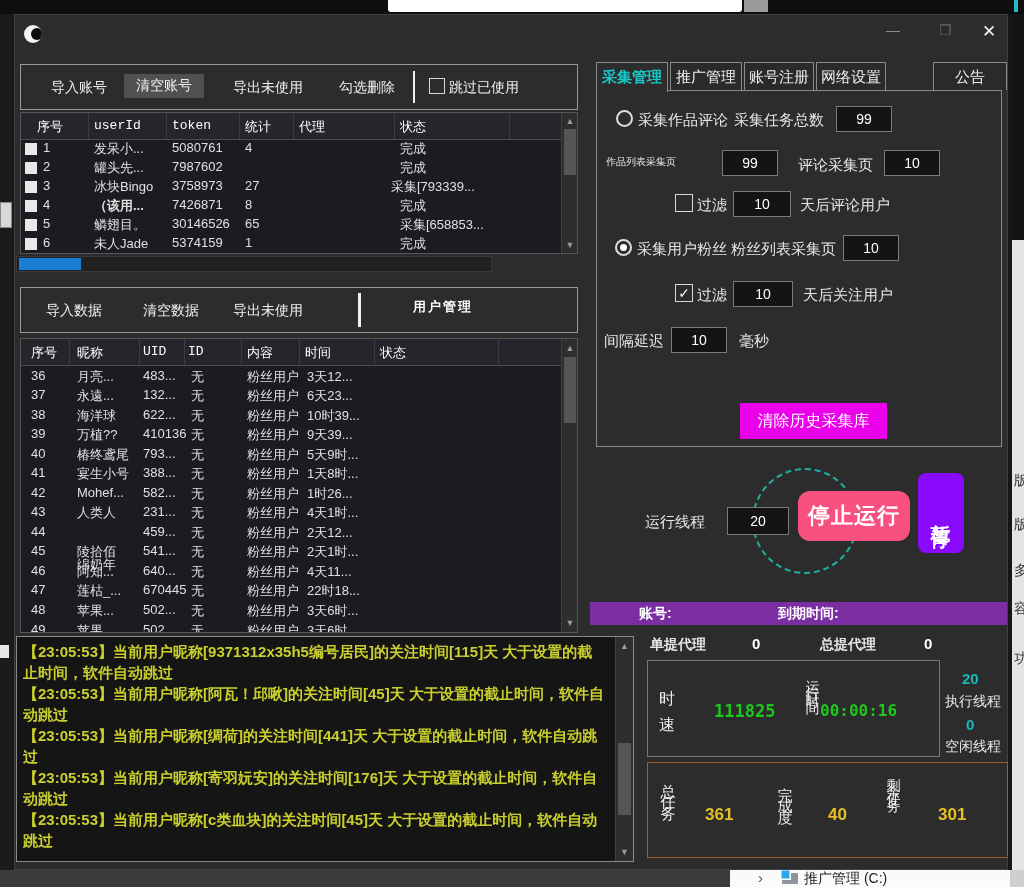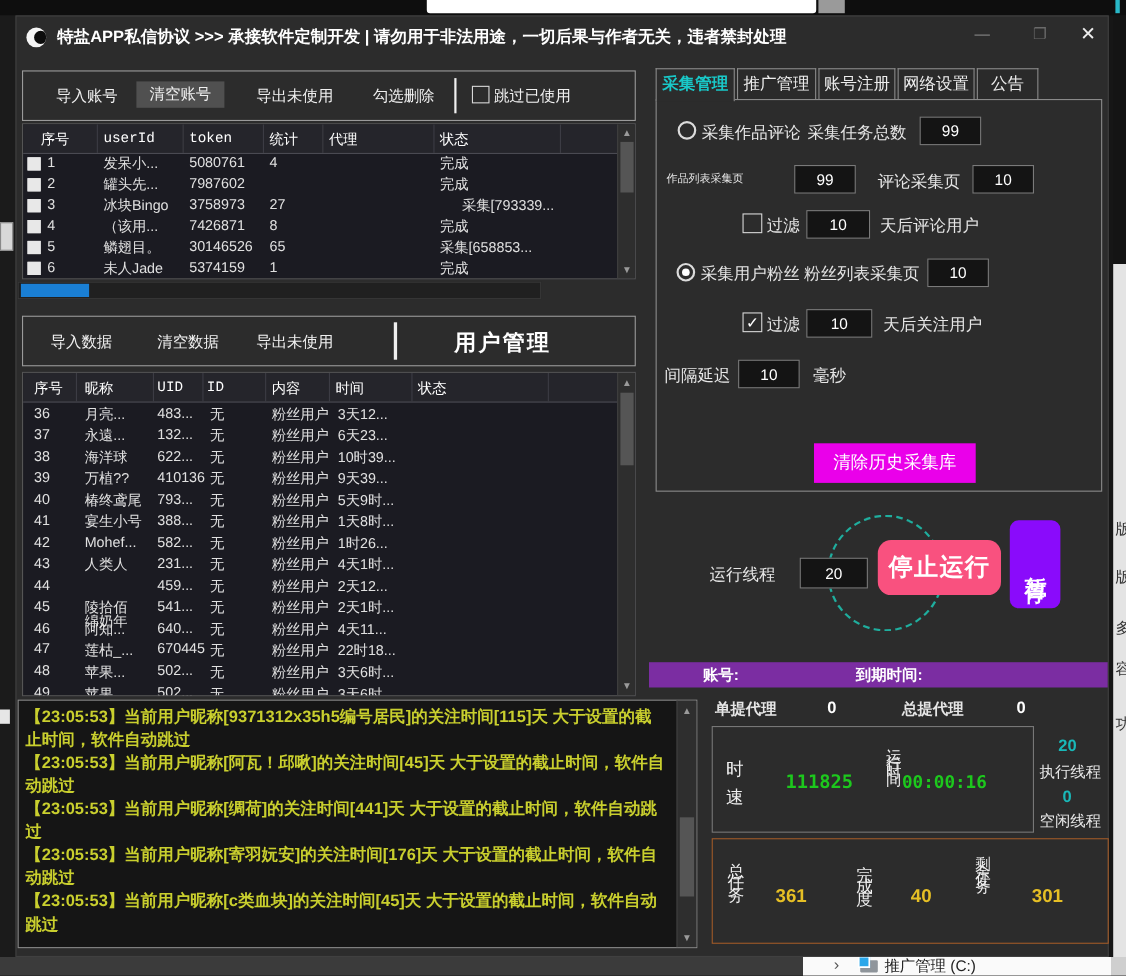--- a/index.html
+++ b/index.html
@@ -66,21 +66,20 @@
   <div class="ab" style="left:-2px;top:-4px;width:9px;height:9px;background:#2aa7ea;border:1px solid #fff;box-shadow:inset 0 0 0 0.5px #fff;"></div>
 </div>
 <span class="ab" style="left:804px;top:870px;color:#222;font-size:14px;white-space:nowrap;">推广管理 (C:)</span>
 
 <div class="ab win" style="left:14px;top:14px;width:994px;height:856px;"></div>
 
 <div class="ab" style="left:14px;top:14px;width:994px;height:40px;">
   <div class="ab" style="left:10px;top:11px;width:18px;height:18px;border-radius:50%;background:#f5f5f5;overflow:hidden;">
     <div class="ab" style="left:7px;top:3px;width:12px;height:12px;border-radius:50%;background:#0d0d0d;"></div>
   </div>
-  <span class="ab" style="left:38px;top:10px;font-size:15px;font-weight:bold;color:#fff;white-space:nowrap;">特盐APP私信协议   &gt;&gt;&gt;  承接软件定制开发  |  请勿用于非法用途，一切后果与作者无关，违者禁封处理</span>
   <span class="ab" style="left:872px;top:8px;color:#8a8a8a;font-size:14px;">—</span>
   <span class="ab" style="left:925px;top:8px;color:#6a6a6a;font-size:14px;">❐</span>
   <span class="ab" style="left:968px;top:7px;color:#efefef;font-size:17px;">✕</span>
 </div>
 
 <div class="ab box" style="left:20px;top:64px;width:558px;height:46px;">
   <span class="ab btn" style="left:30px;top:14px;">导入账号</span>
   <span class="ab btn btn-hl" style="left:103px;top:9px;">清空账号</span>
   <span class="ab btn" style="left:212px;top:14px;">导出未使用</span>
   <span class="ab btn" style="left:318px;top:14px;">勾选删除</span>
@@ -120,26 +119,26 @@
       <span class="cell" style="left:151px;">7987602</span>
       <span class="cell" style="left:224px;"></span>
       <span class="cell" style="left:379px;">完成</span>
   </div>
   <div class="ab" style="left:0;top:65px;width:540px;height:19px;">
     <div class="ab chk filled" style="left:4px;top:3px;width:12px;height:12px;"></div>
     <span class="cell" style="left:22px;">3</span>
       <span class="cell" style="left:73px;">冰块Bingo</span>
       <span class="cell" style="left:151px;">3758973</span>
       <span class="cell" style="left:224px;">27</span>
-      <span class="cell" style="left:399px;">采集[793339...</span>
+      <span class="cell" style="left:370px;">采集[793339...</span>
   </div>
   <div class="ab" style="left:0;top:84px;width:540px;height:19px;">
     <div class="ab chk filled" style="left:4px;top:3px;width:12px;height:12px;"></div>
     <span class="cell" style="left:22px;">4</span>
-      <span class="cell" style="left:73px;">（该用...</span>
+      <span class="cell" style="left:73px;font-weight:bold;">（该用...</span>
       <span class="cell" style="left:151px;">7426871</span>
       <span class="cell" style="left:224px;">8</span>
       <span class="cell" style="left:379px;">完成</span>
   </div>
   <div class="ab" style="left:0;top:103px;width:540px;height:19px;">
     <div class="ab chk filled" style="left:4px;top:3px;width:12px;height:12px;"></div>
     <span class="cell" style="left:22px;">5</span>
       <span class="cell" style="left:73px;">鳞翅目。</span>
       <span class="cell" style="left:151px;">30146526</span>
       <span class="cell" style="left:224px;">65</span>
@@ -163,21 +162,21 @@
 
 <div class="ab" style="left:16px;top:256px;width:476px;height:16px;background:#202020;border:1px solid #383838;box-sizing:border-box;">
   <div class="ab" style="left:2px;top:1px;width:62px;height:12px;background:#1a7fd4;"></div>
 </div>
 
 <div class="ab box" style="left:20px;top:287px;width:558px;height:46px;">
   <span class="ab btn" style="left:25px;top:14px;">导入数据</span>
   <span class="ab btn" style="left:122px;top:14px;">清空数据</span>
   <span class="ab btn" style="left:212px;top:14px;">导出未使用</span>
   <div class="ab" style="left:337px;top:5px;width:3px;height:34px;background:#f0f0f0;"></div>
-  <span class="ab" style="left:392px;top:10px;font-size:20px;font-weight:bold;color:#fff;letter-spacing:2px;font-family:Liberation Serif, serif;">用户管理</span>
+  <span class="ab" style="left:392px;top:10px;font-size:13px;font-weight:bold;color:#fff;letter-spacing:2px;font-family:Liberation Serif, serif;">用户管理</span>
 </div>
 
 <div class="ab tbl" style="left:20px;top:338px;width:558px;height:295px;">
   <div class="thead ab" style="left:0;top:0;width:540px;height:26px;">
     <span class="th" style="left:10px;">序号</span>
     <span class="th" style="left:56px;">昵称</span>
     <span class="th" style="left:122px;font-family:'Liberation Mono','DejaVu Sans Mono',monospace;">UID</span>
     <span class="th" style="left:167px;font-family:'Liberation Mono','DejaVu Sans Mono',monospace;">ID</span>
     <span class="th" style="left:226px;">内容</span>
     <span class="th" style="left:284px;">时间</span>
@@ -323,21 +322,21 @@
     <span class="sbarrow" style="top:4px;">▲</span>
     <div class="sbthumb" style="top:106px;height:72px;"></div>
     <span class="sbarrow" style="bottom:4px;">▼</span>
   </div>
 </div>
 
 <div class="tab on" style="left:596px;width:72px;">采集管理</div>
 <div class="tab" style="left:670px;width:72px;">推广管理</div>
 <div class="tab" style="left:744px;width:70px;">账号注册</div>
 <div class="tab" style="left:816px;width:70px;">网络设置</div>
-<div class="tab" style="left:888px;width:56px;">公告</div>
+<div class="tab" style="left:933px;width:74px;">公告</div>
 
 <div class="ab box" style="left:596px;top:90px;width:406px;height:357px;border-color:#8a8a8a;"></div>
 
 <div class="ab radio" style="left:616px;top:110px;width:17px;height:17px;"></div>
 <span class="ab lbl" style="left:638px;top:111px;font-size:15px;">采集作品评论</span>
 <span class="ab lbl" style="left:734px;top:111px;font-size:15px;">采集任务总数</span>
 <div class="ab nb" style="left:836px;top:106px;width:56px;">99</div>
 
 <span class="ab lbl" style="left:606px;top:155px;font-size:10px;">作品列表采集页</span>
 <div class="ab nb" style="left:722px;top:150px;width:56px;">99</div>

